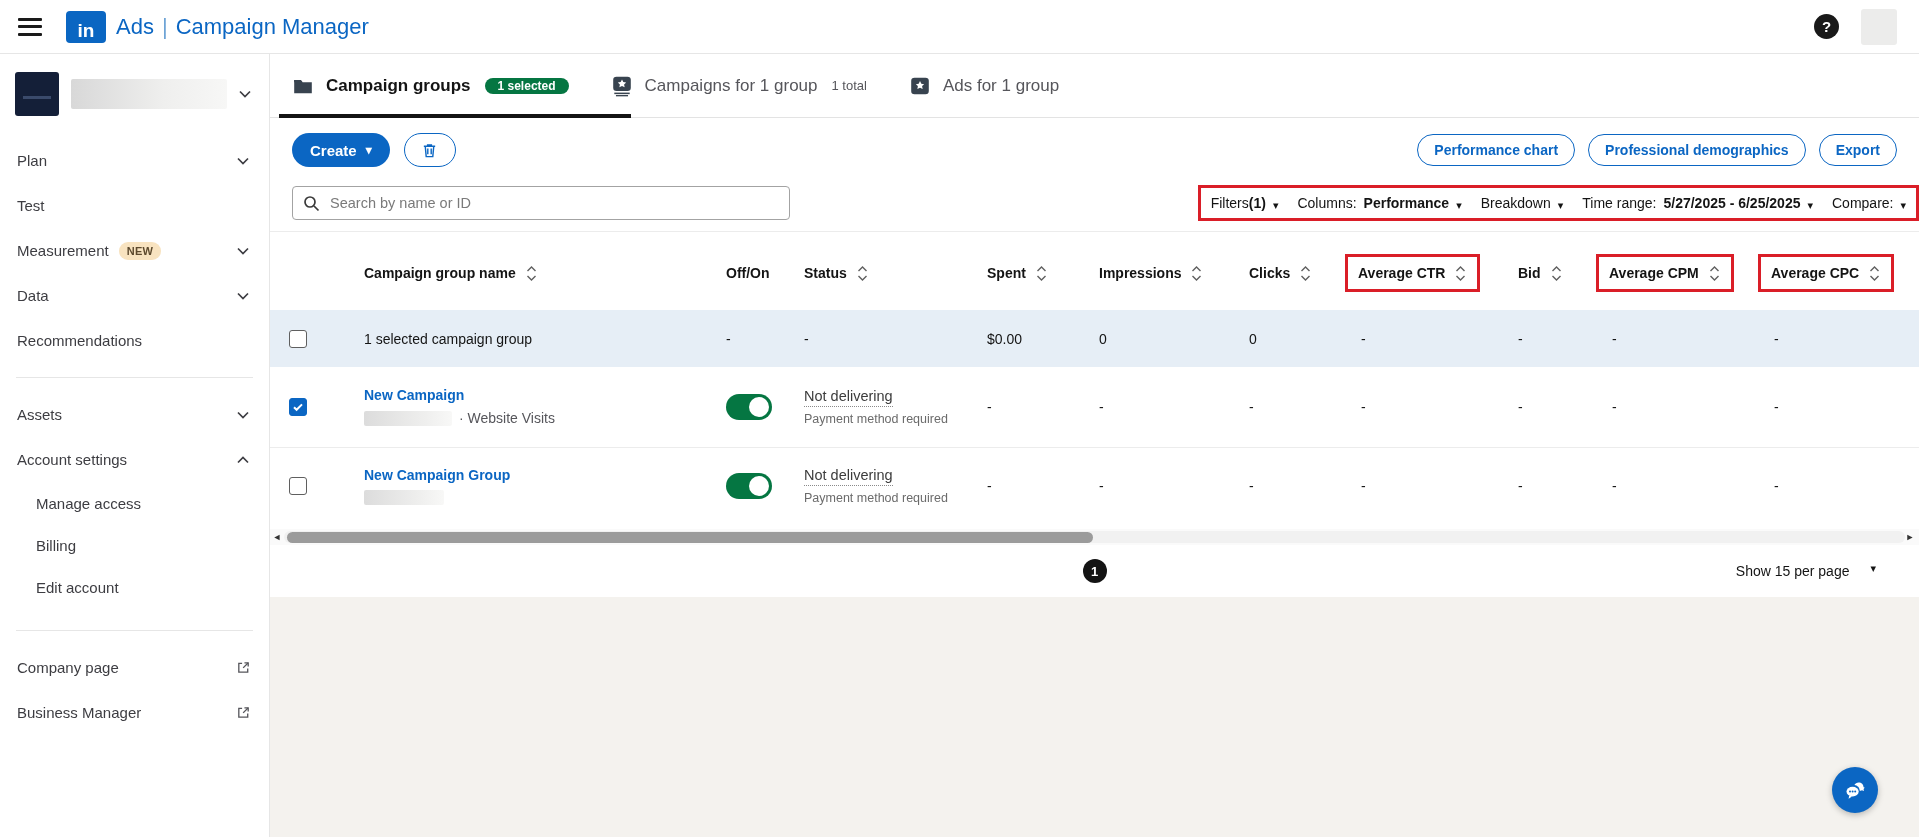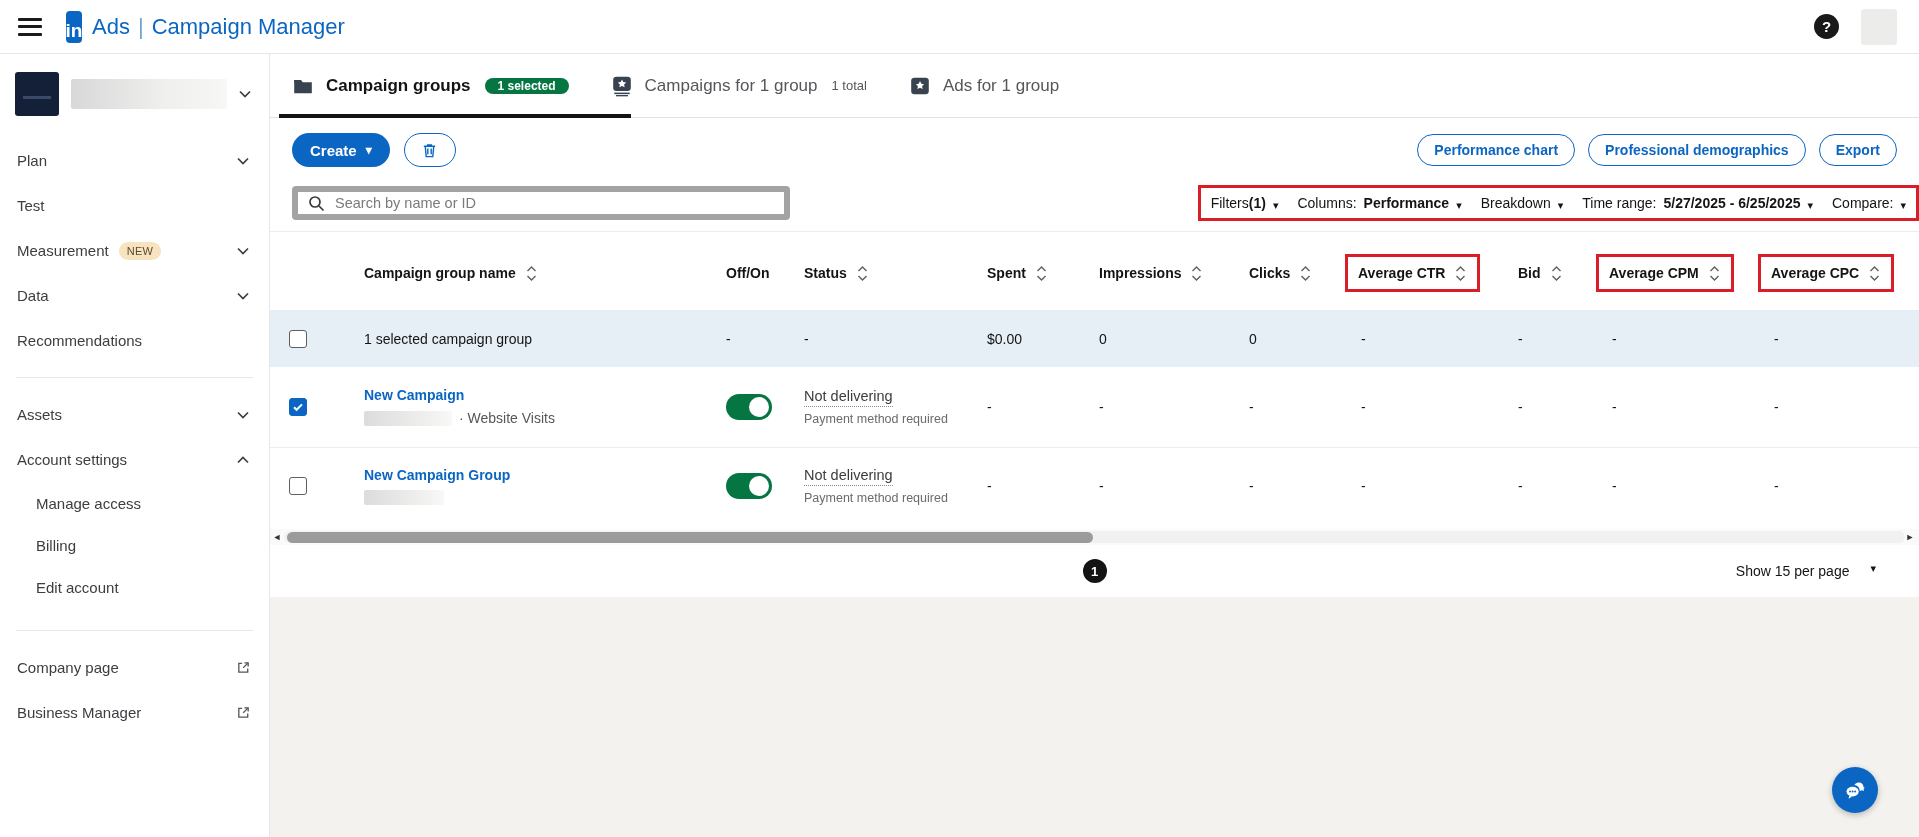--- a/index.html
+++ b/index.html
@@ -6,21 +6,21 @@
   html,body { margin:0; padding:0; }
   body {
     width:1919px; height:837px; overflow:hidden; position:relative;
     font-family:"Liberation Sans", sans-serif; background:#fff; color:#1a1a1a;
   }
   
   .topbar { height:54px; display:flex; align-items:center; padding:0 22px 0 18px;
     border-bottom:1px solid #e6e6e6; background:#fff; }
   .hamburger { width:24px; height:18px; display:flex; flex-direction:column; justify-content:space-between; cursor:pointer; }
   .hamburger span { height:3px; background:#1a1a1a; border-radius:1px; }
-  .li-logo { width:16px; height:32px; background:#0a66c2; border-radius:4px; color:#fff;
+  .li-logo { width:40px; height:32px; background:#0a66c2; border-radius:4px; color:#fff;
     font-weight:bold; font-size:19px; display:flex; align-items:flex-end; justify-content:center;
     margin-left:24px; padding-bottom:3px; line-height:1; }
   .app-title { margin-left:10px; font-size:22px; color:#0b66c3; display:flex; align-items:center; gap:8px; }
   .app-title .divider { color:#6ea4d6; font-weight:300; }
   .app-title .product { font-weight:500; }
   .topbar-right { margin-left:auto; display:flex; align-items:center; gap:22px; }
   .help-circle { width:25px; height:25px; border-radius:50%; background:#191919; color:#fff;
     font-size:15px; font-weight:bold; display:flex; align-items:center; justify-content:center; cursor:pointer; }
   .profile-blur { width:36px; height:36px; background:#ececeb; border-radius:3px; }
 
@@ -38,21 +38,21 @@
   .account-chevron { margin-left:10px; }
   .nav { padding-top:8px; }
   .nav-item { height:45px; display:flex; align-items:center; padding:0 18px 0 17px;
     font-size:15px; color:#3d3d42; cursor:pointer; }
   .nav-item .spacer { flex:1; }
   .nav-item.active-annotated { border:3px solid #da1e28; margin:0 2px; height:44px;
     font-weight:bold; color:#141414; padding-left:14px; }
   .nav-item.sub { height:42px; padding-left:36px; }
   .nav-divider { border-top:1px solid #e6e6e6; margin:14px 16px; }
   .nav-divider.lower { margin-top:22px; }
-  .new-badge { background:#f8e3c0; color:#5d4a2e; font-size:11px; font-weight:normal;
+  .new-badge { background:#f8e3c0; color:#5d4a2e; font-size:11px; font-weight:bold;
     padding:3px 8px; border-radius:9px; margin-left:10px; letter-spacing:.3px; }
   .chev { width:16px; height:16px; }
   .chev.up { transform:rotate(180deg); }
   .ext-icon { width:15px; height:15px; }
 
   
   .tabbar { height:64px; display:flex; align-items:center; border-bottom:1px solid #e3e3e3; padding-left:22px; }
   .tab { display:flex; align-items:center; position:relative; height:100%; cursor:pointer; margin-right:42px; }
   .tab .tab-icon { margin-right:12px; display:flex; }
   .tab-label { font-size:17px; color:#56565b; }
@@ -70,21 +70,21 @@
   .btn-trash { margin-left:14px; background:#fff; border:1.5px solid #0b66c3; border-radius:17px;
     height:34px; width:52px; display:flex; align-items:center; justify-content:center; cursor:pointer; }
   .toolbar-right { margin-left:auto; display:flex; gap:13px; }
   .btn-outline { background:#fff; border:1.5px solid #0b66c3; color:#0b66c3; border-radius:16px;
     height:32px; padding:0 16px; font-size:14px; font-weight:600; display:flex; align-items:center; cursor:pointer;
     font-family:inherit; }
 
   
   .search-row { display:flex; align-items:center; justify-content:space-between;
     padding:6px 0 10px 22px; border-bottom:1px solid #ececec; }
-  .search-box { width:498px; height:34px; border:6px solid #a3a3a3; border-radius:4px;
+  .search-box { width:498px; height:34px; border:1px solid #a3a3a3; border-radius:4px;
     display:flex; align-items:center; padding:0 10px; background:#fff; }
   .search-box input { border:none; outline:none; flex:1; font-size:14.5px; margin-left:8px;
     font-family:inherit; color:#1a1a1a; background:transparent; }
   .search-box input::placeholder { color:#7a7a7a; }
   .filters-annotated { border:3px solid #da1e28; display:flex; align-items:center;
     padding:7px 10px; gap:19px; font-size:14px; color:#141414; margin-right:0; }
   .filter-item { display:flex; align-items:flex-end; gap:7px; cursor:pointer; white-space:nowrap; }
   .filter-item b { font-weight:bold; }
   .caret { font-size:11px; color:#141414; line-height:1; }
   .caret.white { color:#fff; font-size:12px; }

